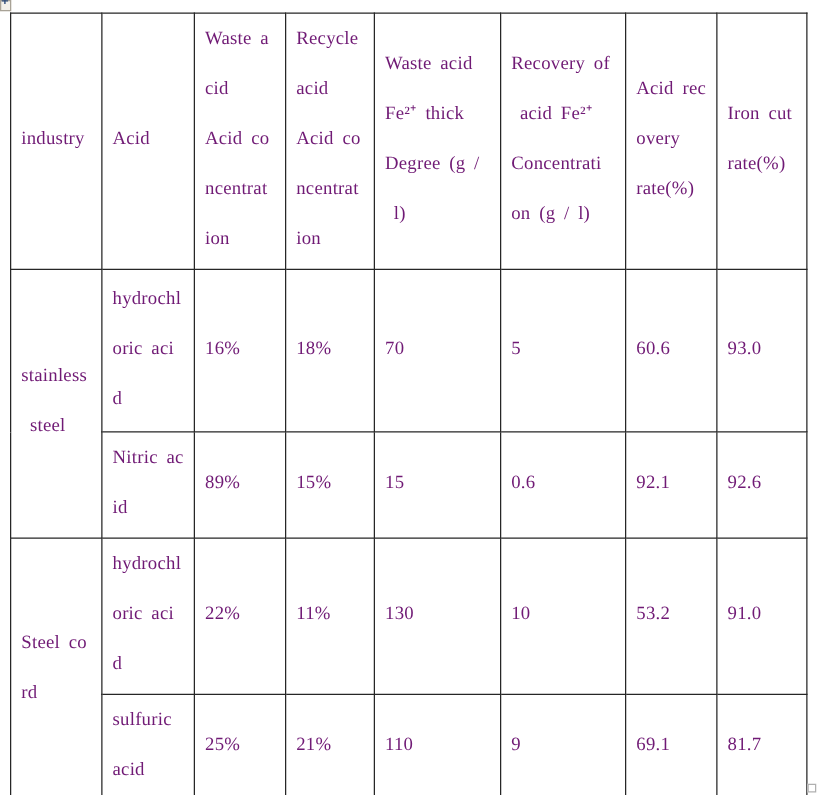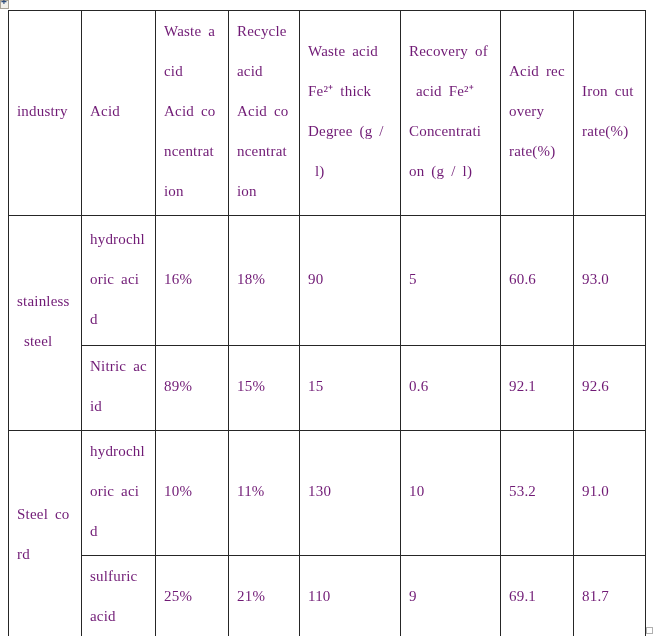--- a/index.html
+++ b/index.html
@@ -119,42 +119,42 @@
 rate(%)</td>
     </tr>
     <tr class="r-1">
       <td rowspan="2">stainless
  steel</td>
       <td>hydrochl
 oric aci
 d</td>
       <td>16%</td>
       <td>18%</td>
-      <td>90</td>
+      <td>70</td>
       <td>5</td>
       <td>60.6</td>
       <td>93.0</td>
     </tr>
     <tr class="r-2">
       <td>Nitric ac
 id</td>
       <td>89%</td>
       <td>15%</td>
       <td>15</td>
       <td>0.6</td>
       <td>92.1</td>
       <td>92.6</td>
     </tr>
     <tr class="r-3">
       <td rowspan="2">Steel co
 rd</td>
       <td>hydrochl
 oric aci
 d</td>
-      <td>10%</td>
+      <td>22%</td>
       <td>11%</td>
       <td>130</td>
       <td>10</td>
       <td>53.2</td>
       <td>91.0</td>
     </tr>
     <tr class="r-4">
       <td>sulfuric
 acid</td>
       <td>25%</td>

